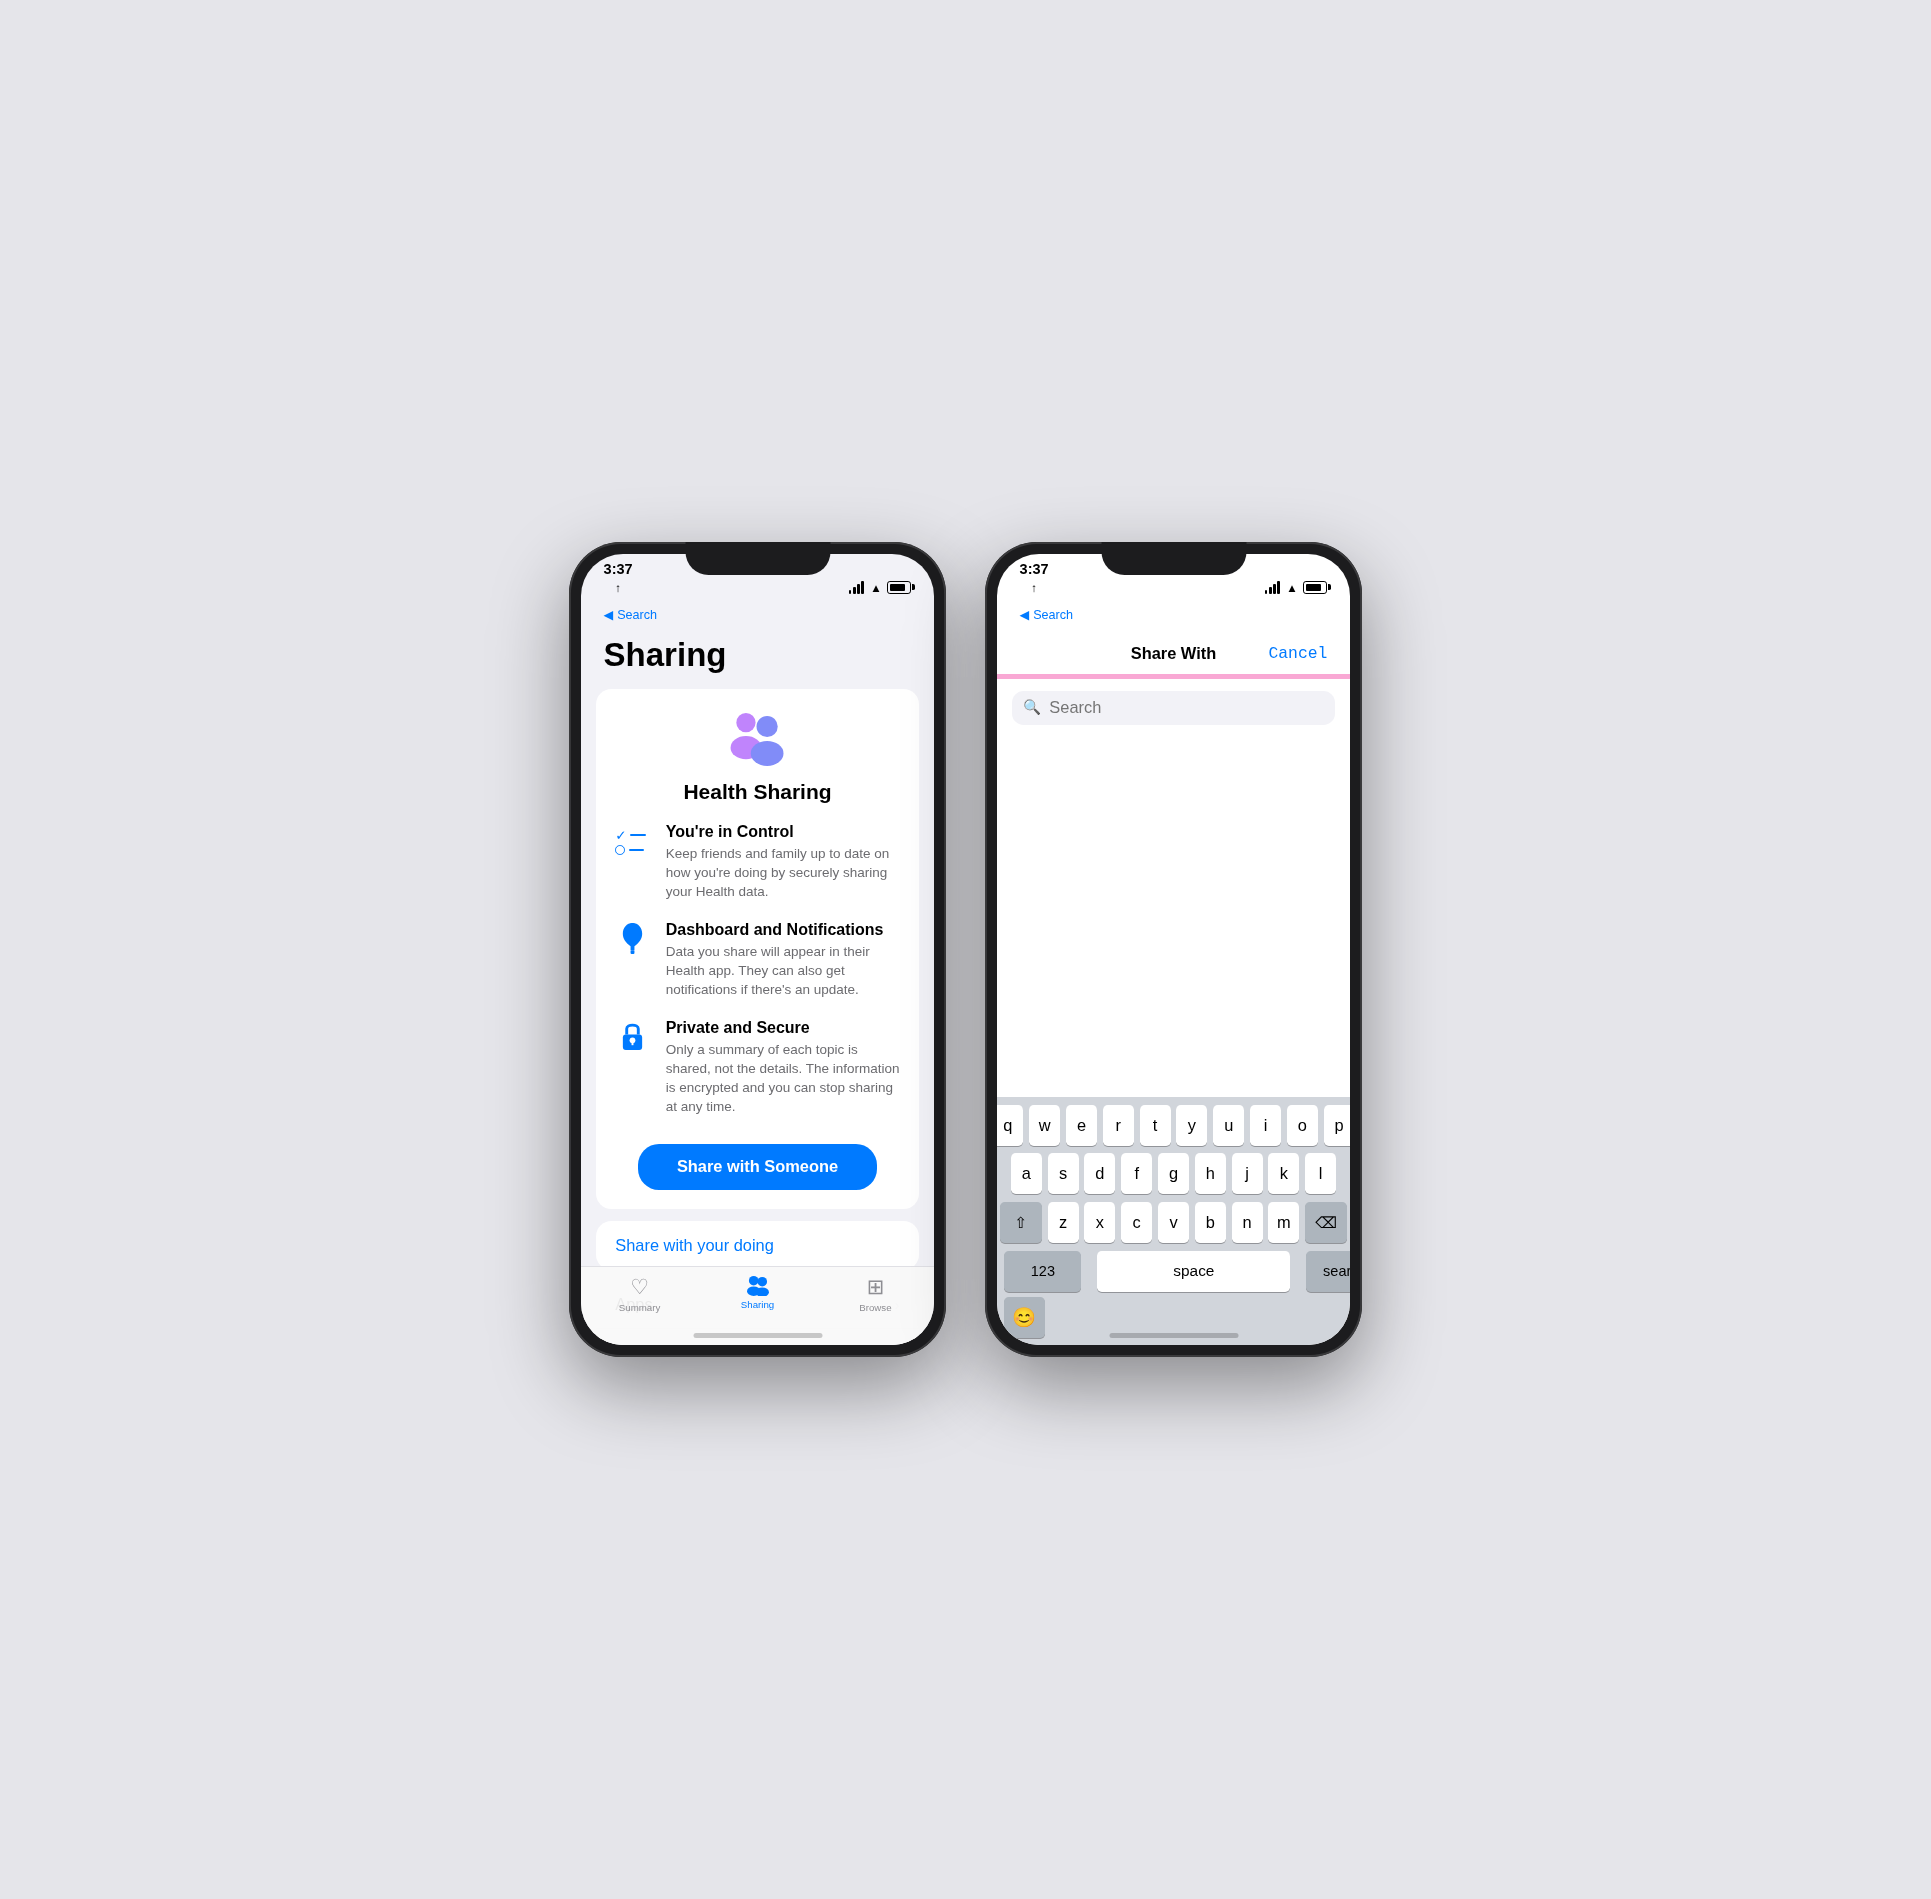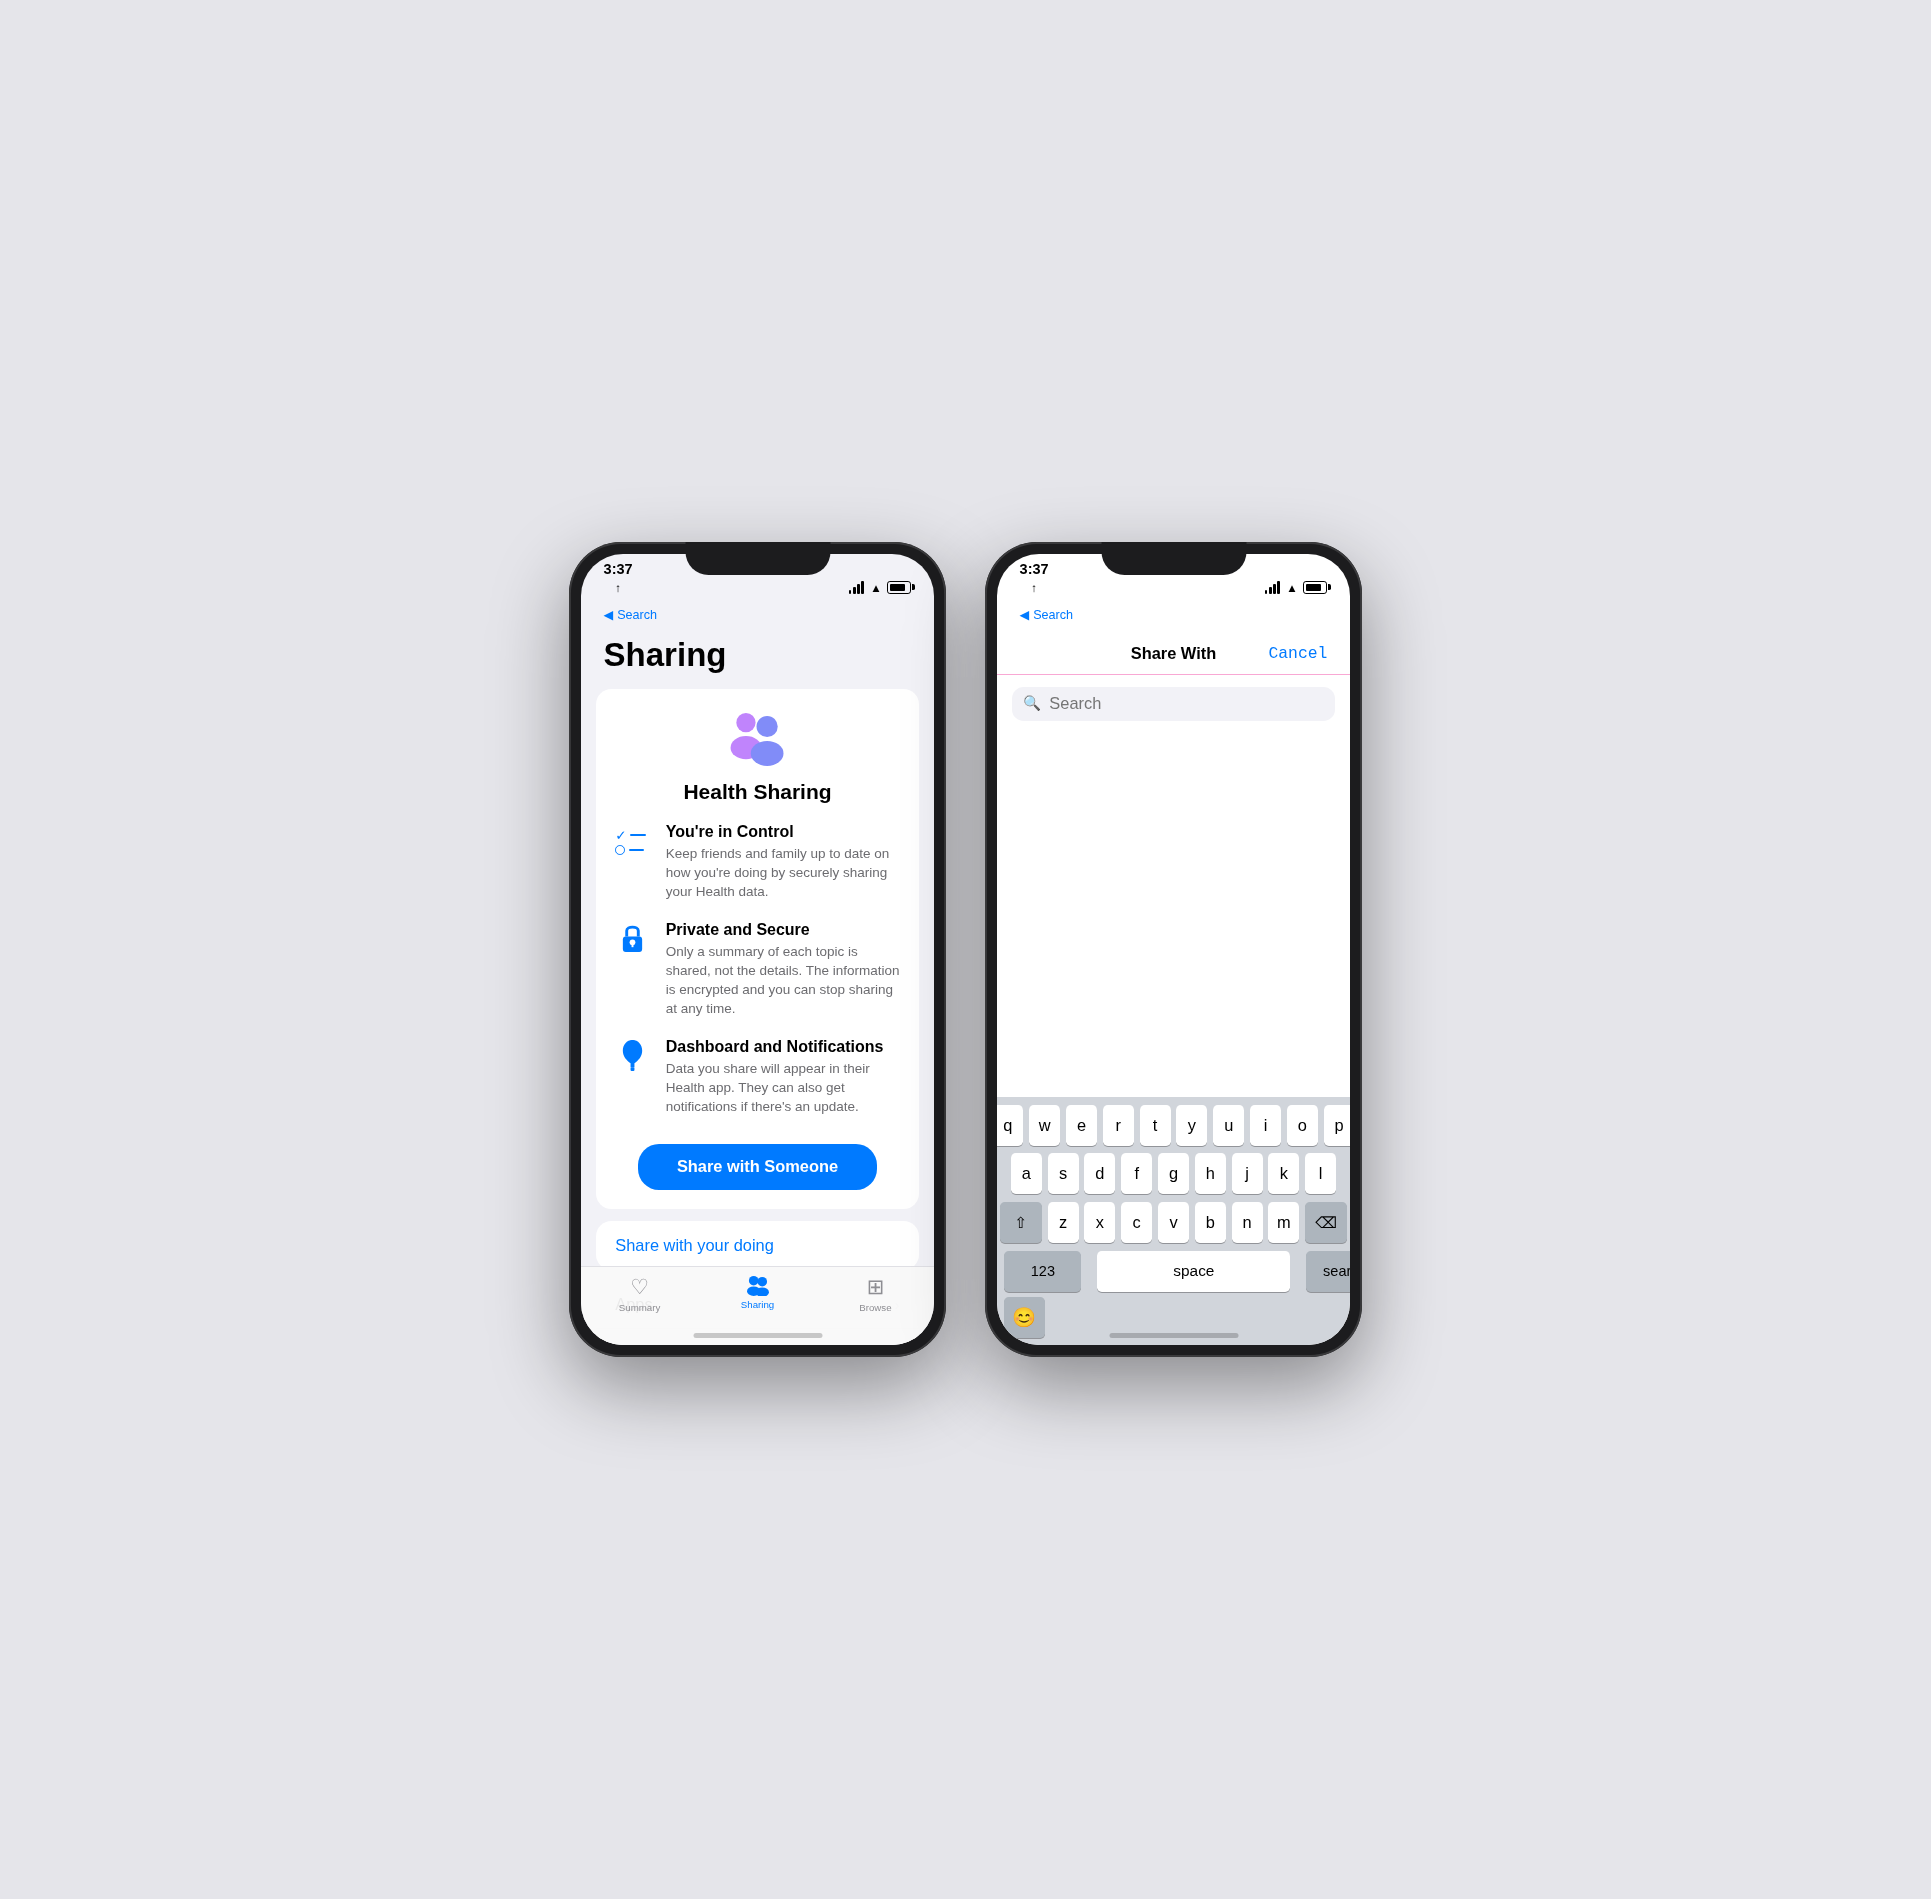--- a/index.html
+++ b/index.html
@@ -316,21 +316,21 @@
     .right-phone .phone-screen {
       background: #fff;
     }
 
     .sheet-header {
       display: flex;
       align-items: center;
       justify-content: center;
       padding: 15.4px 23px 11.6px;
       position: relative;
-      border-bottom: 1px solid #f9a8d4;
+      border-bottom: 5px solid #f9a8d4;
     }
 
     .sheet-title {
       font-size: 16.4px;
       font-weight: 600;
       color: #000;
     }
 
     .sheet-cancel {
       position: absolute;
@@ -569,48 +569,48 @@
           </div>
           <div class="feature-text">
             <div class="feature-title">You're in Control</div>
             <div class="feature-desc">Keep friends and family up to date on how you're doing by securely sharing your Health data.</div>
           </div>
         </div>
 
         
         <div class="feature-item">
           <div class="feature-icon">
+            <svg width="31" height="35" viewBox="0 0 32 36">
+              <path d="M16 2 C10 2 6 7 6 13 C6 19 10 23 14 26 L14 30 L18 30 L18 26 C22 23 26 19 26 13 C26 7 22 2 16 2Z" fill="#007aff"></path>
+              <circle cx="16" cy="5" r="3" fill="#007aff"></circle>
+              <rect x="14" y="30" width="4" height="4" rx="1" fill="#007aff"></rect>
+            </svg>
+          </div>
+          <div class="feature-text">
+            <div class="feature-title">Dashboard and Notifications</div>
+            <div class="feature-desc">Data you share will appear in their Health app. They can also get notifications if there's an update.</div>
+          </div>
+        </div>
+
+        
+        <div class="feature-item">
+          <div class="feature-icon">
             <svg width="27" height="35" viewBox="0 0 28 36">
               <rect x="4" y="16" width="20" height="16" rx="3" fill="#007aff"></rect>
               <path d="M8 16 L8 10 C8 5 20 5 20 10 L20 16" fill="none" stroke="#007aff" stroke-width="3"></path>
               <circle cx="14" cy="22" r="3" fill="#fff"></circle>
               <rect x="13" y="22" width="2" height="5" fill="#fff"></rect>
             </svg>
           </div>
           <div class="feature-text">
             <div class="feature-title">Private and Secure</div>
             <div class="feature-desc">Only a summary of each topic is shared, not the details. The information is encrypted and you can stop sharing at any time.</div>
           </div>
         </div>
 
-        
-        <div class="feature-item">
-          <div class="feature-icon">
-            <svg width="31" height="35" viewBox="0 0 32 36">
-              <path d="M16 2 C10 2 6 7 6 13 C6 19 10 23 14 26 L14 30 L18 30 L18 26 C22 23 26 19 26 13 C26 7 22 2 16 2Z" fill="#007aff"></path>
-              <circle cx="16" cy="5" r="3" fill="#007aff"></circle>
-              <rect x="14" y="30" width="4" height="4" rx="1" fill="#007aff"></rect>
-            </svg>
-          </div>
-          <div class="feature-text">
-            <div class="feature-title">Dashboard and Notifications</div>
-            <div class="feature-desc">Data you share will appear in their Health app. They can also get notifications if there's an update.</div>
-          </div>
-        </div>
-
         <button class="share-btn">Share with Someone</button>
       </div>
 
       <div class="doctor-section">
         <span class="doctor-link">Share with your doing</span>
       </div>
 
       <div class="list-section">
         <div class="list-row">
           <span>Apps</span>

